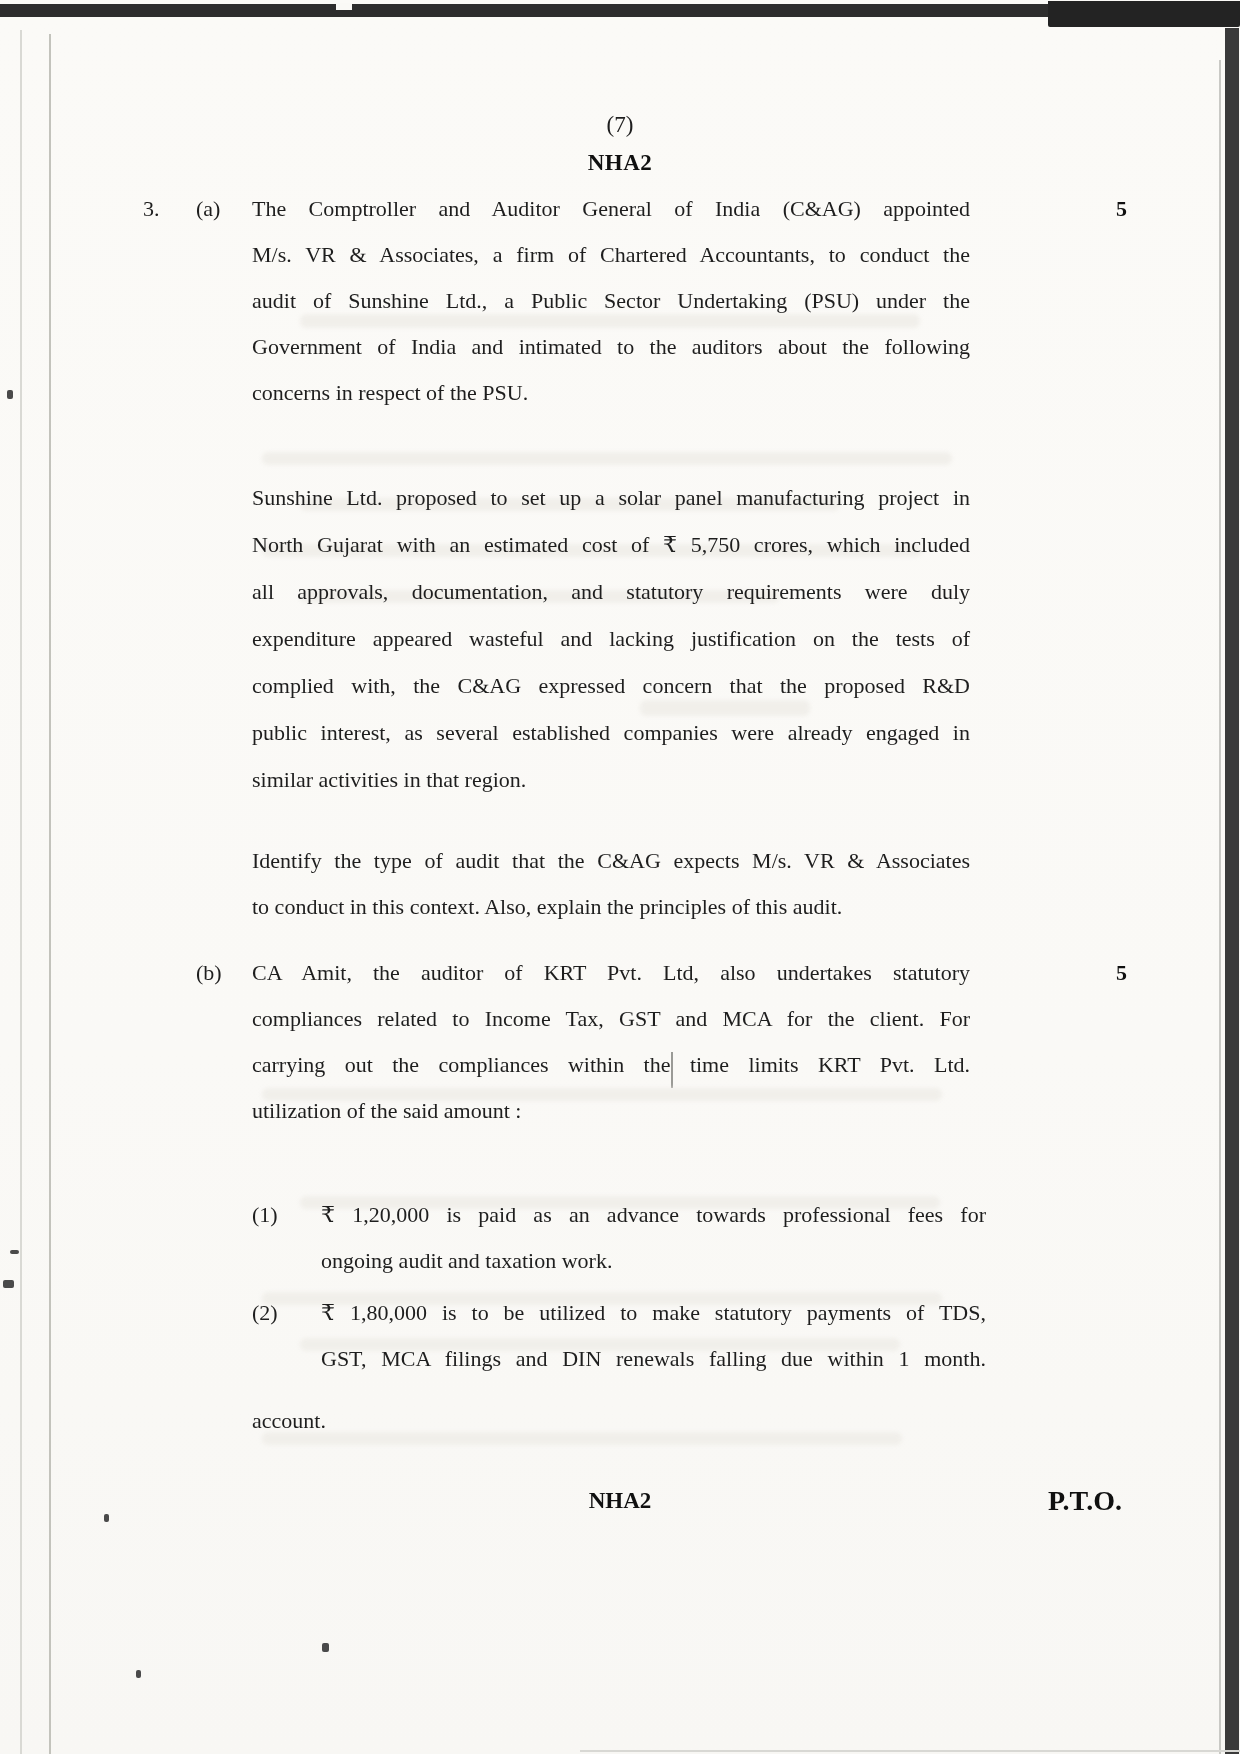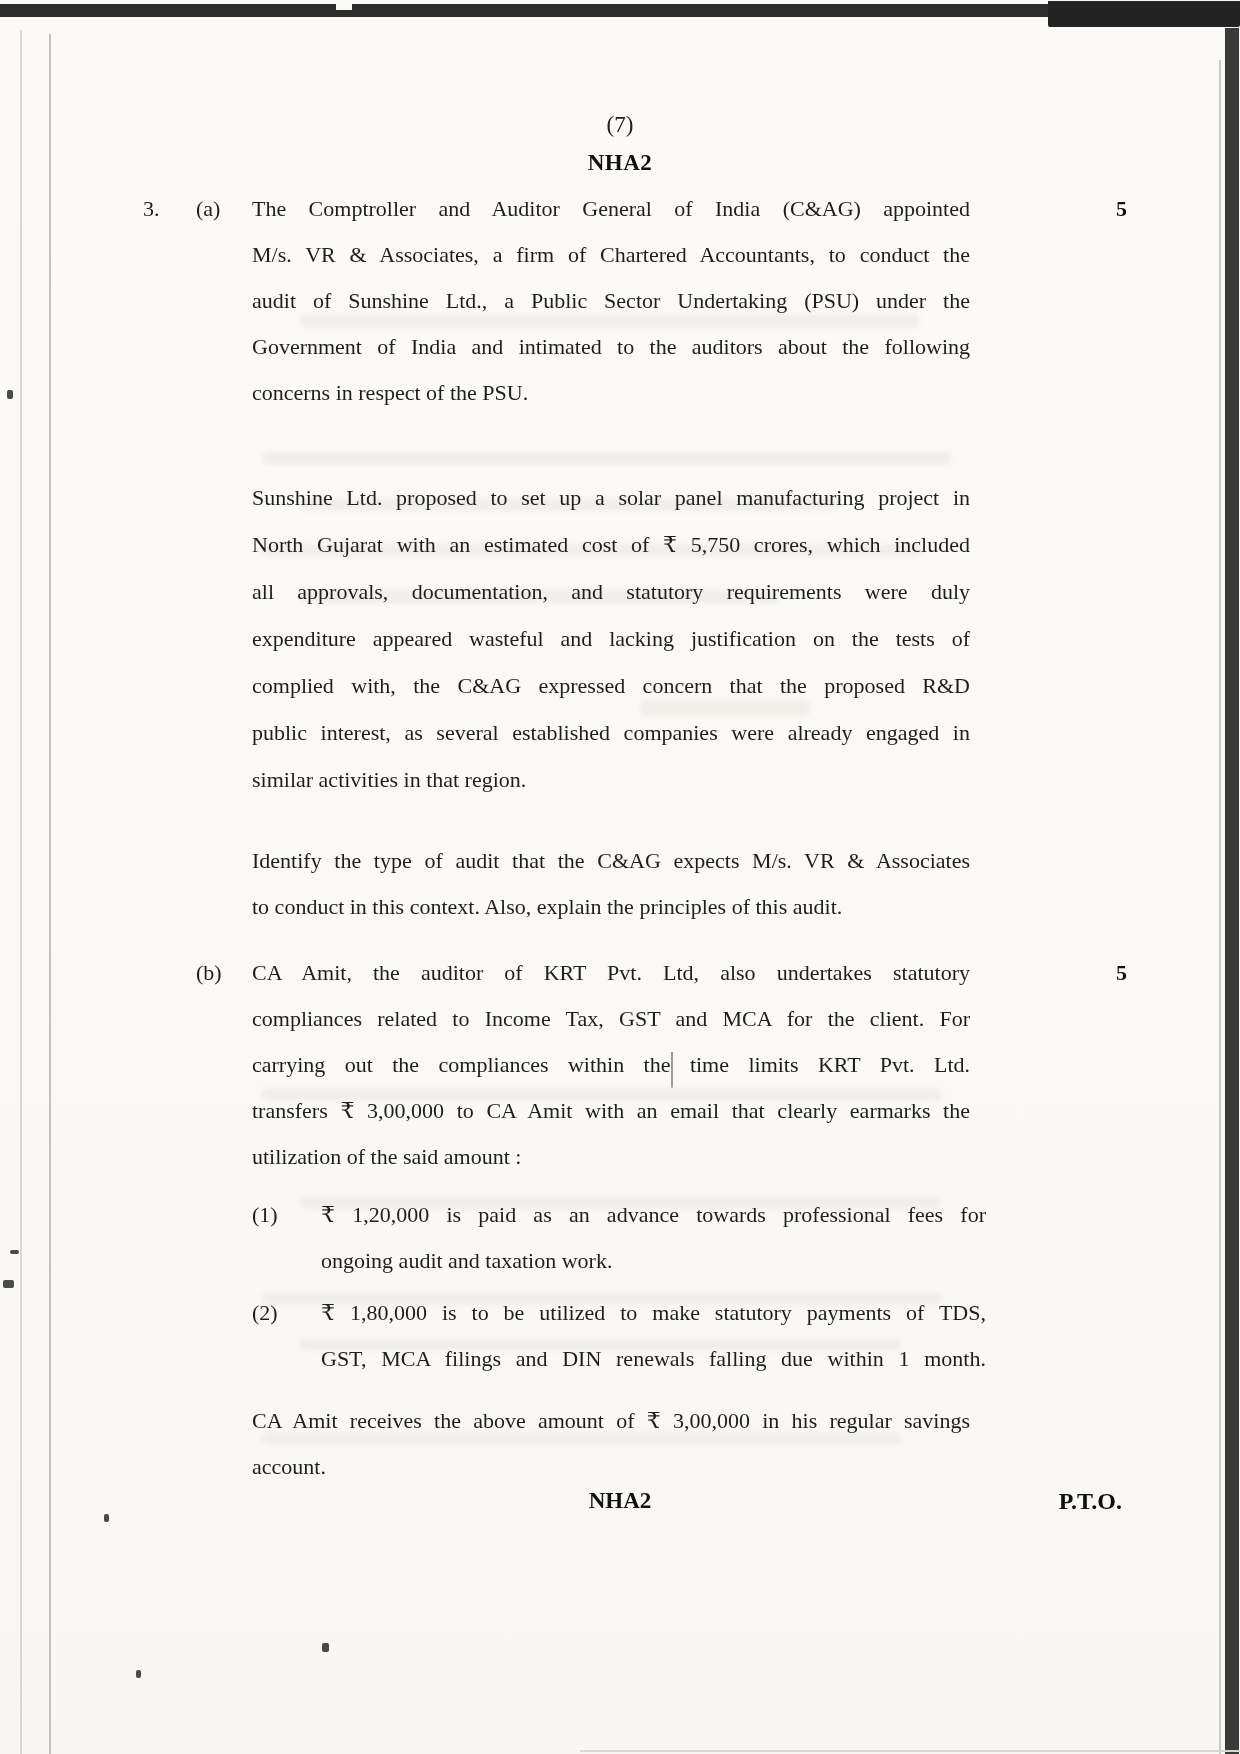--- a/index.html
+++ b/index.html
@@ -14,21 +14,21 @@
   .lh47 .line{height:47px; line-height:47px;}
   .just{text-align:justify; text-align-last:justify;}
   .blk{position:absolute; left:252px; width:718px;}
   .blk-item{position:absolute; left:321px; width:665px;}
   .label{position:absolute; font-size:22px; line-height:46px; height:46px;}
   .marks{position:absolute; left:1116px; width:40px; font-weight:bold; font-size:22px; line-height:46px; color:#101010;}
   .center{position:absolute; left:42px; width:1156px; text-align:center;}
   .pageno{font-size:23px; line-height:34px;}
   .hdr{font-size:23px; font-weight:bold; line-height:34px; letter-spacing:.5px; color:#101010;}
   .footer-code{font-size:23px; font-weight:bold; line-height:34px; color:#101010;}
-  .pto{position:absolute; left:1006px; width:116px; text-align:right; font-size:24px; font-weight:bold; line-height:34px; color:#101010;}
+  .pto{position:absolute; left:1006px; width:116px; text-align:right; font-size:28px; font-weight:bold; line-height:34px; color:#101010;}
 
   
   .top-bar{left:0; top:4px; width:1240px; height:13px; background:#2d2d2d;}
   .top-bar-right{left:1048px; top:1px; width:192px; height:26px; background:#232323; border-radius:0 0 2px 2px;}
   .top-bar-notch{left:336px; top:3px; width:16px; height:7px; background:#faf9f6;}
   .right-edge-line{left:1219px; top:60px; width:2px; height:1694px; background:#c9c9c5;}
   .right-bar{left:1225px; top:28px; width:14px; height:1726px; background:#3a3a3a;}
   .left-line-1{left:20px; top:30px; width:2px; height:1724px; background:#d9d9d4;}
   .left-line-2{left:49px; top:34px; width:2px; height:1720px; background:#c3c3bc;}
   .speck{background:#4a4a4a; border-radius:2px;}
@@ -99,37 +99,35 @@
     <div class="line">to conduct in this context. Also, explain the principles of this audit.</div>
   </div>
 
   <div class="label" style="left:196px; top:950px;">(b)</div>
   <div class="marks" style="top:950px;">5</div>
 
   <div class="blk" style="top:950px;">
     <div class="line just">CA Amit, the auditor of KRT Pvt. Ltd, also undertakes statutory</div>
     <div class="line just">compliances related to Income Tax, GST and MCA for the client. For</div>
     <div class="line just">carrying out the compliances within the time limits KRT Pvt. Ltd.</div>
-    <div class="line just">transfers ₹ 3,00,000 to CA Amit with an email that clearly earmarks the</div>
     <div class="line">utilization of the said amount :</div>
   </div>
 
   <div class="label" style="left:252px; top:1192px;">(1)</div>
   <div class="blk-item" style="top:1192px;">
     <div class="line just">₹ 1,20,000 is paid as an advance towards professional fees for</div>
     <div class="line">ongoing audit and taxation work.</div>
   </div>
 
   <div class="label" style="left:252px; top:1290px;">(2)</div>
   <div class="blk-item" style="top:1290px;">
     <div class="line just">₹ 1,80,000 is to be utilized to make statutory payments of TDS,</div>
     <div class="line just">GST, MCA filings and DIN renewals falling due within 1 month.</div>
   </div>
 
   <div class="blk" style="top:1398px;">
-    <div class="line just">CA Amit receives the above amount of ₹ 3,00,000 in his regular savings</div>
     <div class="line">account.</div>
   </div>
 
   <div class="center footer-code" style="top:1484px;">NHA2</div>
   <div class="pto" style="top:1484px;">P.T.O.</div>
 
 </div>
 
 </body></html>

